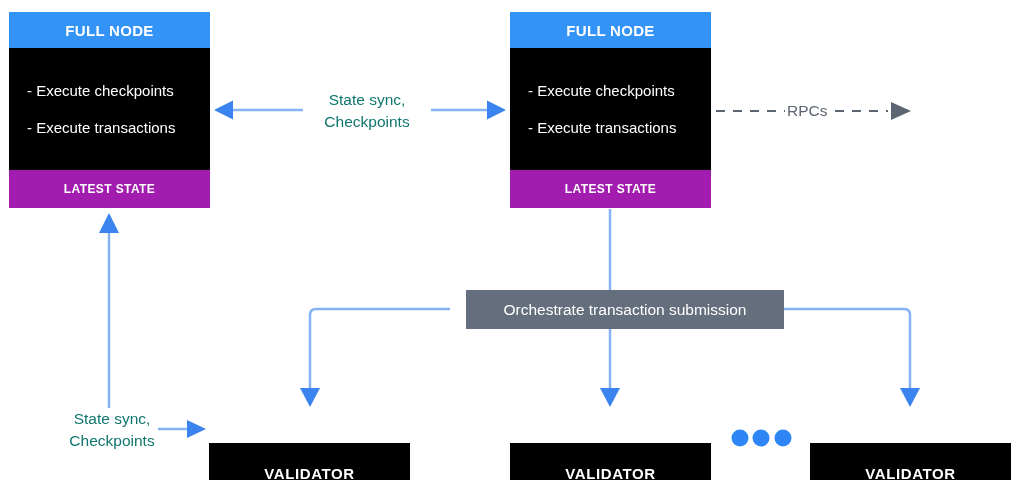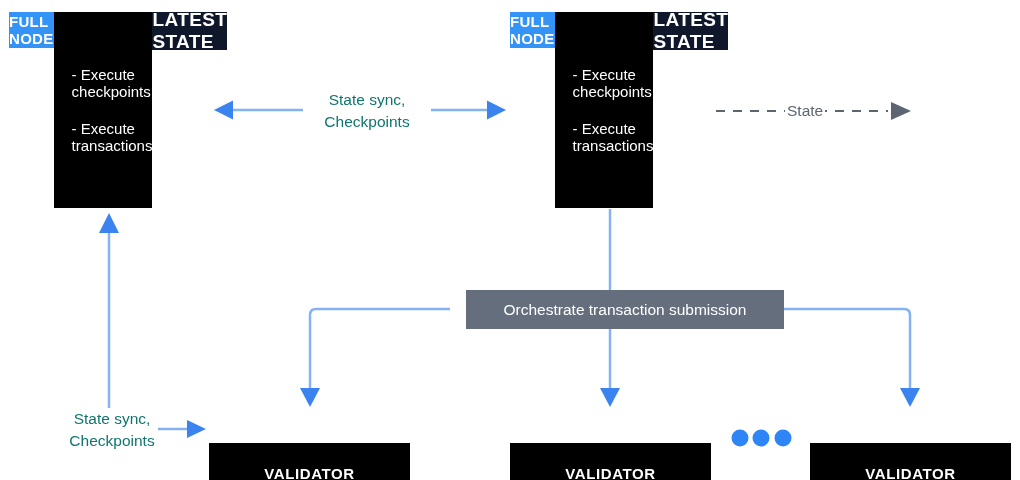--- a/index.html
+++ b/index.html
@@ -19,44 +19,44 @@
   }
   .wires .line   { stroke: #85b2f3; stroke-width: 2.5; fill: none; }
   .wires .head   { fill: #3b83ee; }
   .wires .dashline { stroke: #5c6673; stroke-width: 2.2; stroke-dasharray: 9 8; fill: none; }
   .wires .dashhead { fill: #5c6673; }
   .wires .dot    { fill: #2e86f6; }
 
   .fullnode {
     position: absolute;
     width: 201px; height: 196px;
-    display: flex; flex-direction: row;
+    display: flex; flex-direction: column;
     z-index: 2;
   }
   .fn-header {
     height: 36px; flex: 0 0 36px;
     background: #3393f7;
     color: #ffffff;
     font-size: 15px; font-weight: 700; letter-spacing: 0.3px;
     display: flex; align-items: center; justify-content: center;
   }
   .fn-body {
     flex: 1 1 auto;
     background: #000000;
     color: #ffffff;
     font-size: 15px; font-weight: 500;
     display: flex; flex-direction: column; justify-content: center;
     gap: 20px;
     padding-left: 18px;
   }
   .fn-footer {
     height: 38px; flex: 0 0 38px;
-    background: #0f172a;
-    color: #ffffff;
-    font-size: 19px; font-weight: 700; letter-spacing: 0.4px;
+    background: #a21caf;
+    color: #ffffff;
+    font-size: 12px; font-weight: 700; letter-spacing: 0.4px;
     display: flex; align-items: center; justify-content: center;
   }
 
   .orchestrate {
     position: absolute;
     left: 466px; top: 290px;
     width: 318px; height: 39px;
     background: #656e7d;
     color: #ffffff;
     font-size: 15.5px; font-weight: 500;
@@ -179,21 +179,21 @@
       <div>- Execute transactions</div>
     </div>
     <div class="fn-footer">LATEST STATE</div>
   </div>
 
   <div class="bluelabel top">
     <div>State sync,</div>
     <div>Checkpoints</div>
   </div>
 
-  <div class="rpcs-label">State</div>
+  <div class="rpcs-label">RPCs</div>
 
   <div class="orchestrate">Orchestrate transaction submission</div>
 
   <div class="validator v1">VALIDATOR</div>
   <div class="validator v2">VALIDATOR</div>
   <div class="validator v3">VALIDATOR</div>
 
   <div class="bluelabel bottom">
     <div>State sync,</div>
     <div>Checkpoints</div>

